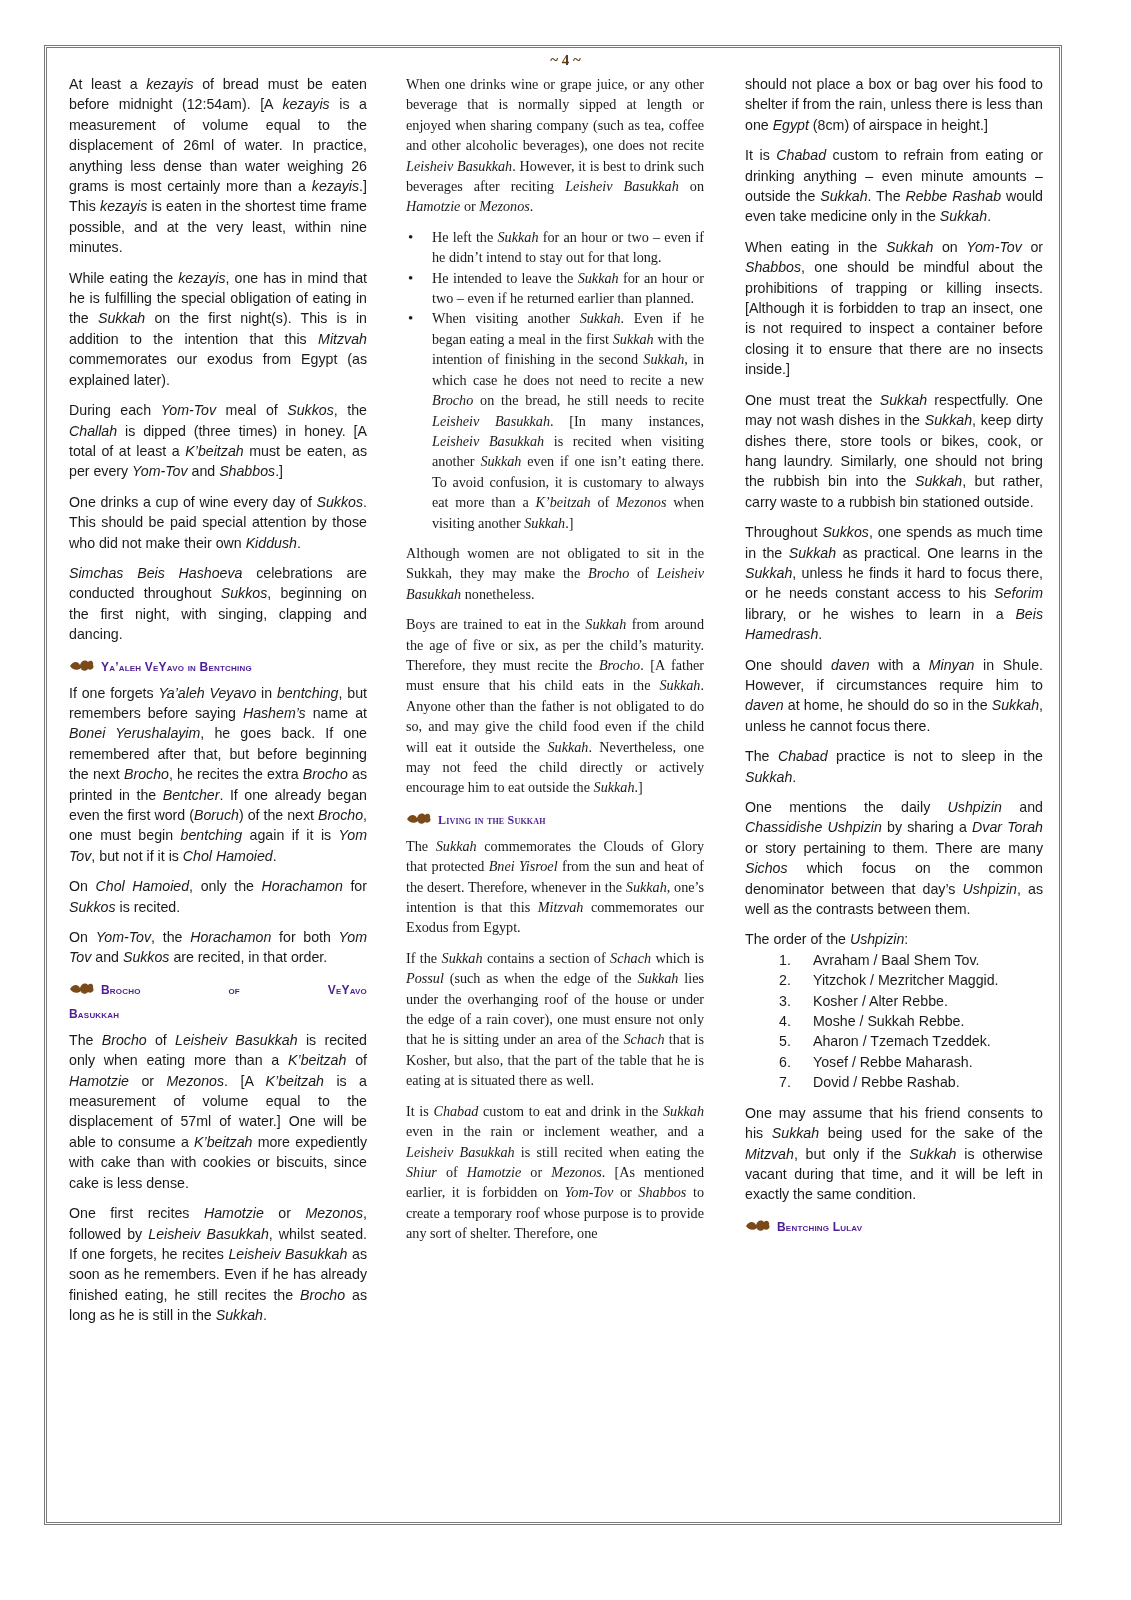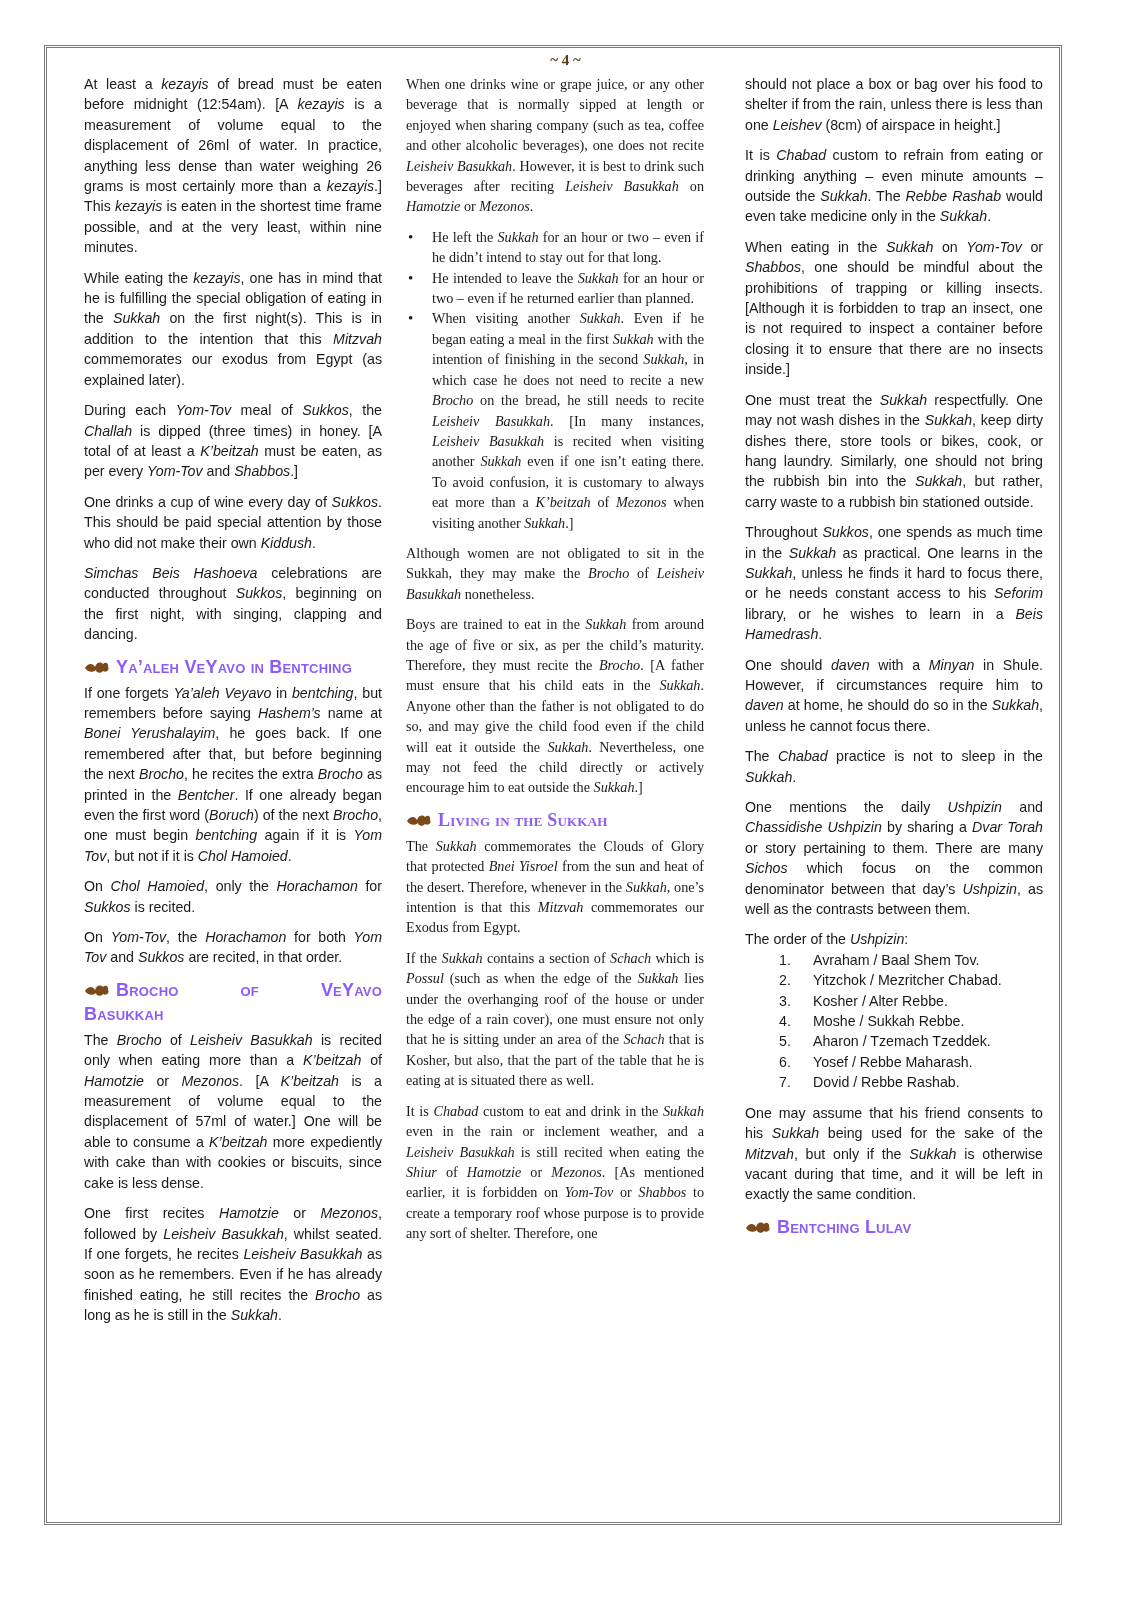--- a/index.html
+++ b/index.html
@@ -3,24 +3,24 @@
 <meta charset="utf-8">
 <style>
   html, body { margin:0; padding:0; background:#ffffff; }
   body { width:1131px; height:1600px; position:relative; overflow:hidden;
          font-family:"Liberation Sans", "DejaVu Sans", sans-serif; color:#1a1a1a; }
   .frame { position:absolute; left:44px; top:45px; width:1018px; height:1480px;
            border:3px double #7a7a7a; box-sizing:border-box; }
   .page-num { position:absolute; top:52px; left:0; width:1131px; text-align:center;
               font-family:"Liberation Serif", serif; font-weight:bold; font-size:15px; color:#5a3a18; }
   .col { position:absolute; top:74px; width:298px; font-size:14.2px; line-height:20.4px; }
-  .c1 { left:84px; } .c2 { left:406px;font-family:Liberation Serif, serif; } .c3 { left:745px; }
+  .c1 { left:69px; } .c2 { left:406px;font-family:Liberation Serif, serif; } .c3 { left:745px; }
   p { margin:0 0 10px 0; text-align:justify; }
   i { font-style:italic; }
-  h2 { margin:8px 0 4px 0; font-size:18px; font-weight:bold; color:#8b5cf6;
+  h2 { margin:8px 0 4px 0; font-size:12px; font-weight:bold; color:#4c1d95;
        font-variant:small-caps; letter-spacing:0.2px; line-height:24px; }
   h2.just { text-align:justify; text-align-last:justify; margin-bottom:0; }
   h2.cont { margin-top:0; }
   .orn { display:inline-block; width:26px; height:14px; margin-right:6px; vertical-align:-1px; }
   ul.bul { list-style:none; margin:0 0 10px 0; padding:0; }
   ul.bul li { position:relative; padding-left:26px; margin-bottom:0; text-align:justify; }
   ul.bul li::before { content:"\2022"; position:absolute; left:2px; top:0; font-size:15px; }
   ol.ush { list-style:none; margin:0 0 10px 0; padding:0 0 0 34px; }
   ol.ush li { display:flex; line-height:20.4px; }
   ol.ush li .n { width:34px; }
@@ -62,37 +62,37 @@
   <p>Boys are trained to eat in the <i>Sukkah</i> from around the age of five or six, as per the child’s maturity. Therefore, they must recite the <i>Brocho</i>. [A father must ensure that his child eats in the <i>Sukkah</i>. Anyone other than the father is not obligated to do so, and may give the child food even if the child will eat it outside the <i>Sukkah</i>. Nevertheless, one may not feed the child directly or actively encourage him to eat outside the <i>Sukkah</i>.]</p>
   <h2><svg class="orn" viewBox="0 0 26 14">
         <path d="M1 8 C4 3,9 3,11 7 C12 3,16 1,19 4 C22 1,25 4,24 7 C26 10,22 13,19 11 C17 14,12 13,12 10 C9 13,3 12,1 8 Z" fill="#7a4a1a"></path>
       </svg><span>Living in the Sukkah</span></h2>
   <p>The <i>Sukkah</i> commemorates the Clouds of Glory that protected <i>Bnei Yisroel</i> from the sun and heat of the desert. Therefore, whenever in the <i>Sukkah</i>, one’s intention is that this <i>Mitzvah</i> commemorates our Exodus from Egypt.</p>
   <p>If the <i>Sukkah</i> contains a section of <i>Schach</i> which is <i>Possul</i> (such as when the edge of the <i>Sukkah</i> lies under the overhanging roof of the house or under the edge of a rain cover), one must ensure not only that he is sitting under an area of the <i>Schach</i> that is Kosher, but also, that the part of the table that he is eating at is situated there as well.</p>
   <p>It is <i>Chabad</i> custom to eat and drink in the <i>Sukkah</i> even in the rain or inclement weather, and a <i>Leisheiv Basukkah</i> is still recited when eating the <i>Shiur</i> of <i>Hamotzie</i> or <i>Mezonos</i>. [As mentioned earlier, it is forbidden on <i>Yom-Tov</i> or <i>Shabbos</i> to create a temporary roof whose purpose is to provide any sort of shelter. Therefore, one</p>
 </div>
 
 <div class="col c3">
-  <p>should not place a box or bag over his food to shelter if from the rain, unless there is less than one <i>Leishev</i> (8cm) of airspace in height.]</p>
+  <p>should not place a box or bag over his food to shelter if from the rain, unless there is less than one <i>Egypt</i> (8cm) of airspace in height.]</p>
   <p>It is <i>Chabad</i> custom to refrain from eating or drinking anything – even minute amounts – outside the <i>Sukkah</i>. The <i>Rebbe Rashab</i> would even take medicine only in the <i>Sukkah</i>.</p>
   <p>When eating in the <i>Sukkah</i> on <i>Yom-Tov</i> or <i>Shabbos</i>, one should be mindful about the prohibitions of trapping or killing insects. [Although it is forbidden to trap an insect, one is not required to inspect a container before closing it to ensure that there are no insects inside.]</p>
   <p>One must treat the <i>Sukkah</i> respectfully. One may not wash dishes in the <i>Sukkah</i>, keep dirty dishes there, store tools or bikes, cook, or hang laundry. Similarly, one should not bring the rubbish bin into the <i>Sukkah</i>, but rather, carry waste to a rubbish bin stationed outside.</p>
   <p>Throughout <i>Sukkos</i>, one spends as much time in the <i>Sukkah</i> as practical. One learns in the <i>Sukkah</i>, unless he finds it hard to focus there, or he needs constant access to his <i>Seforim</i> library, or he wishes to learn in a <i>Beis Hamedrash</i>.</p>
   <p>One should <i>daven</i> with a <i>Minyan</i> in Shule. However, if circumstances require him to <i>daven</i> at home, he should do so in the <i>Sukkah</i>, unless he cannot focus there.</p>
   <p>The <i>Chabad</i> practice is not to sleep in the <i>Sukkah</i>.</p>
   <p>One mentions the daily <i>Ushpizin</i> and <i>Chassidishe Ushpizin</i> by sharing a <i>Dvar Torah</i> or story pertaining to them. There are many <i>Sichos</i> which focus on the common denominator between that day’s <i>Ushpizin</i>, as well as the contrasts between them.</p>
   <p style="margin-bottom:0">The order of the <i>Ushpizin</i>:</p>
   <ol class="ush">
     <li>
         <span class="n">1.</span>
         <span>Avraham / Baal Shem Tov.</span>
       </li>
     <li>
         <span class="n">2.</span>
-        <span>Yitzchok / Mezritcher Chabad.</span>
+        <span>Yitzchok / Mezritcher Maggid.</span>
       </li>
     <li>
         <span class="n">3.</span>
         <span>Kosher / Alter Rebbe.</span>
       </li>
     <li>
         <span class="n">4.</span>
         <span>Moshe / Sukkah Rebbe.</span>
       </li>
     <li>

